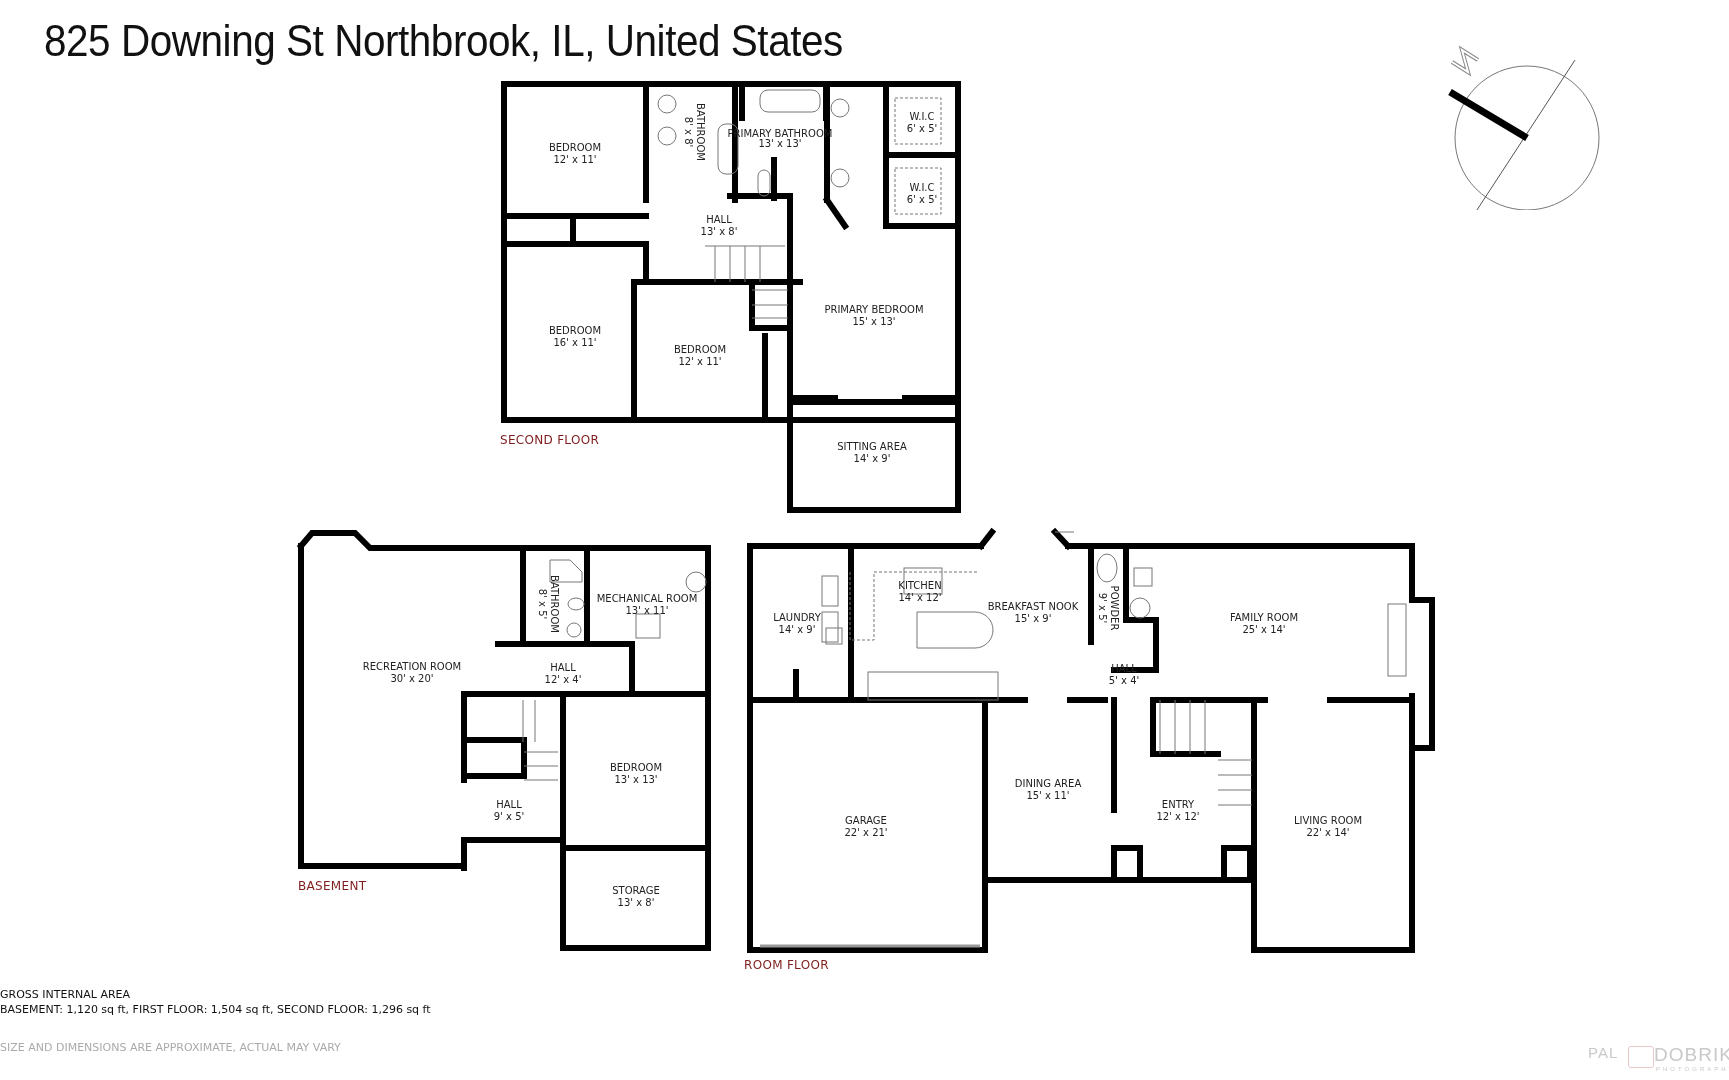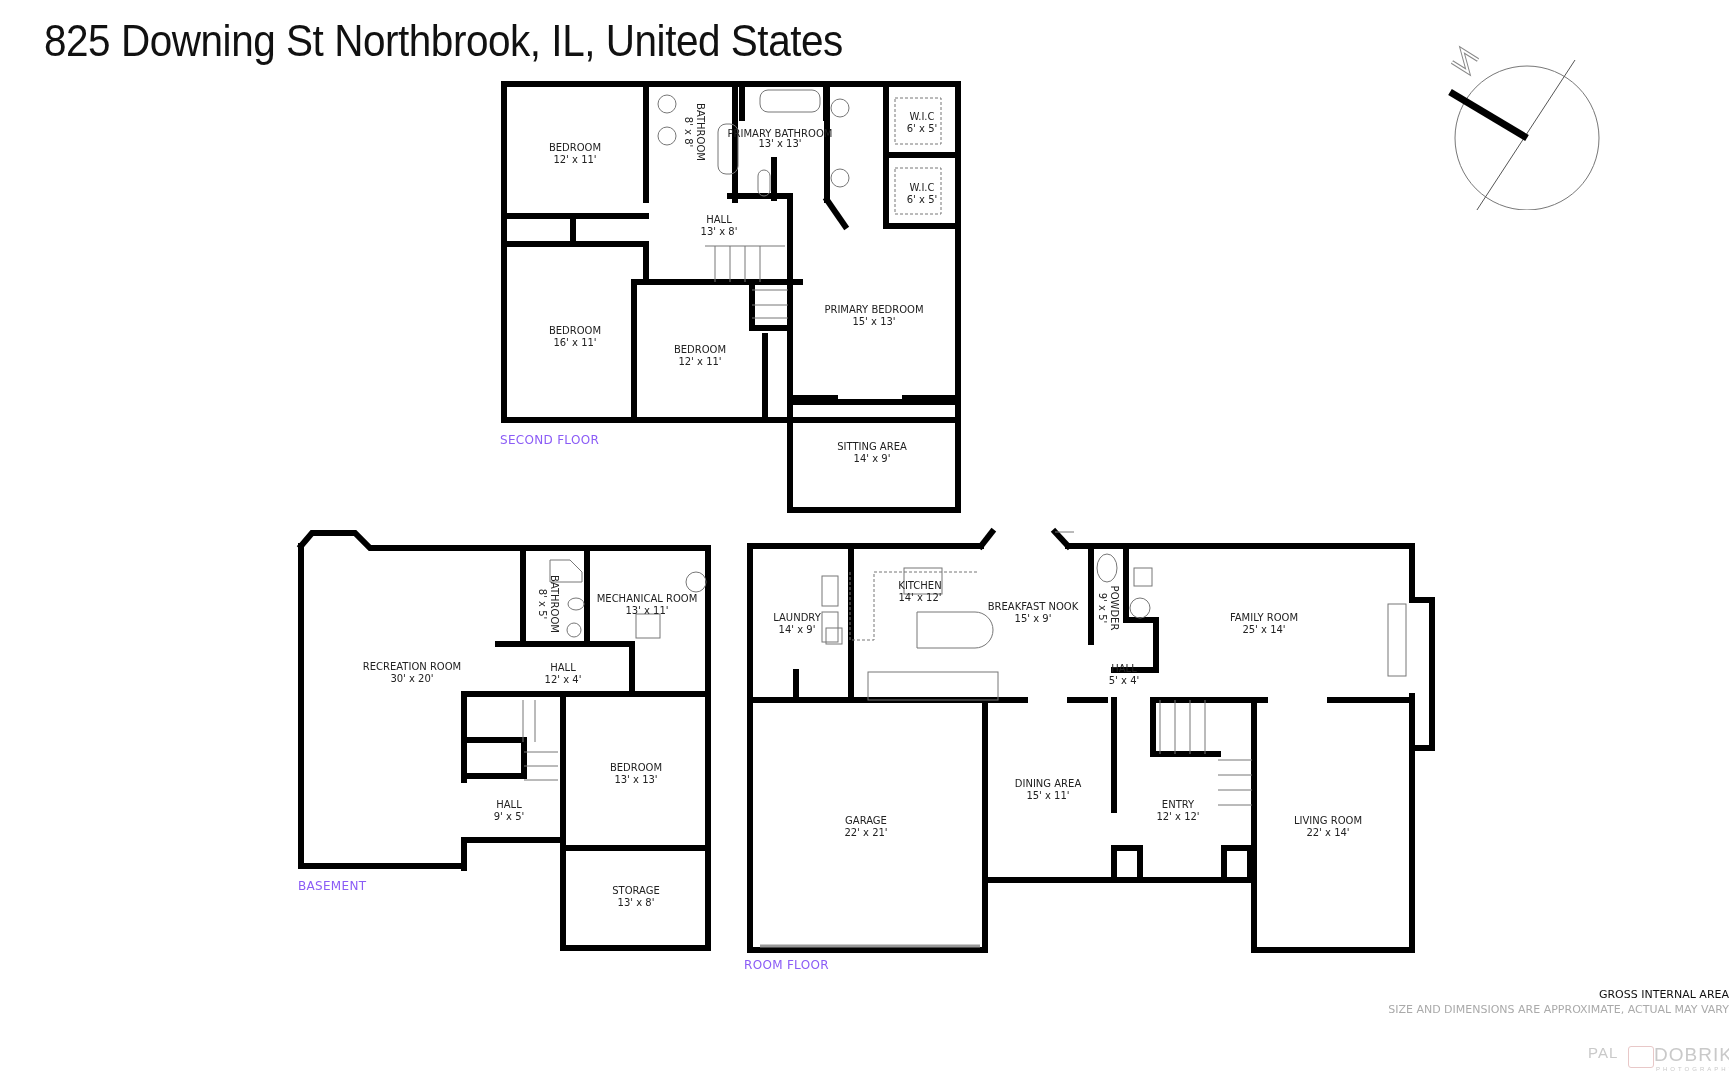--- a/index.html
+++ b/index.html
@@ -1,23 +1,23 @@
 <!DOCTYPE html>
 <html><head>
   <meta charset="utf-8">
   <style>
     html, body { margin:0; padding:0; background:#ffffff; }
     body { width:1729px; height:1080px; position:relative; overflow:hidden; font-family:"DejaVu Sans", sans-serif; color:#111; }
     .title { position:absolute; left:44px; top:16px; font-family:"Liberation Sans", sans-serif; font-size:44px; font-weight:400; letter-spacing:-0.5px; color:#111; white-space:nowrap; transform:scaleX(0.92); transform-origin:left top; }
     .plan { position:absolute; left:0; top:0; width:1729px; height:1080px; }
     .lbl { position:absolute; text-align:center; font-family:"DejaVu Sans", sans-serif; font-size:10px; line-height:12px; color:#222; transform:translateX(-50%); white-space:nowrap; }
     .lbl.rot { transform:translate(-50%,-50%) rotate(90deg); }
-    .floor { position:absolute; font-family:"DejaVu Sans", sans-serif; font-size:12px; color:#8b5cf6; letter-spacing:0.3px; white-space:nowrap; }
-    .footer { position:absolute; left:0; width:1729px; top:988px; text-align:right; font-family:"DejaVu Sans", sans-serif; font-size:11px; line-height:14.5px; color:#111; }
-    .footer .muted { color:#aaaaaa; }
+    .floor { position:absolute; font-family:"DejaVu Sans", sans-serif; font-size:12px; color:#7f1d1d; letter-spacing:0.3px; white-space:nowrap; }
+    .footer { position:absolute; left:0; width:1729px; top:988px; text-align:left; font-family:"DejaVu Sans", sans-serif; font-size:11px; line-height:14.5px; color:#111; }
+    .footer .muted { color:#aaaaaa;margin-top:24px; }
     .logo { position:absolute; left:1588px; top:1044px; width:140px; height:34px; }
     .logo .big { position:absolute; left:0; top:0; font-family:"Liberation Sans", sans-serif; font-size:15px; color:#c9c9c9; letter-spacing:1px; }
     .logo .big2 { position:absolute; left:66px; top:0; font-family:"Liberation Sans", sans-serif; font-size:19px; color:#c9c9c9; letter-spacing:1px; }
     .logo .small { position:absolute; left:68px; top:22px; font-family:"Liberation Sans", sans-serif; font-size:6px; color:#c9c9c9; letter-spacing:3px; }
     .logo .cam { position:absolute; left:40px; top:2px; width:24px; height:20px; border:1.5px solid #e8c8c8; border-radius:3px; }
     .compass { position:absolute; left:1440px; top:20px; }
   </style>
 </head>
 <body>
 
@@ -271,20 +271,21 @@
     <div>12' x 12'</div>
   </div>
 <div class="lbl" style="left:1328px;top:815px">
     <div>LIVING ROOM</div>
     <div>22' x 14'</div>
   </div>
 <div class="floor" style="left:744px;top:958px">ROOM FLOOR</div>
 
 <div class="footer">
   <div>GROSS INTERNAL AREA</div>
+  <div>BASEMENT: 1,120 sq ft, FIRST FLOOR: 1,504 sq ft, SECOND FLOOR: 1,296 sq ft</div>
   <div class="muted">SIZE AND DIMENSIONS ARE APPROXIMATE, ACTUAL MAY VARY</div>
 </div>
 
 <div class="logo">
   <span class="big">PAL</span>
   <span class="cam"></span>
   <span class="big2">DOBRIK</span>
   <span class="small">PHOTOGRAPHY</span>
 </div>
 

